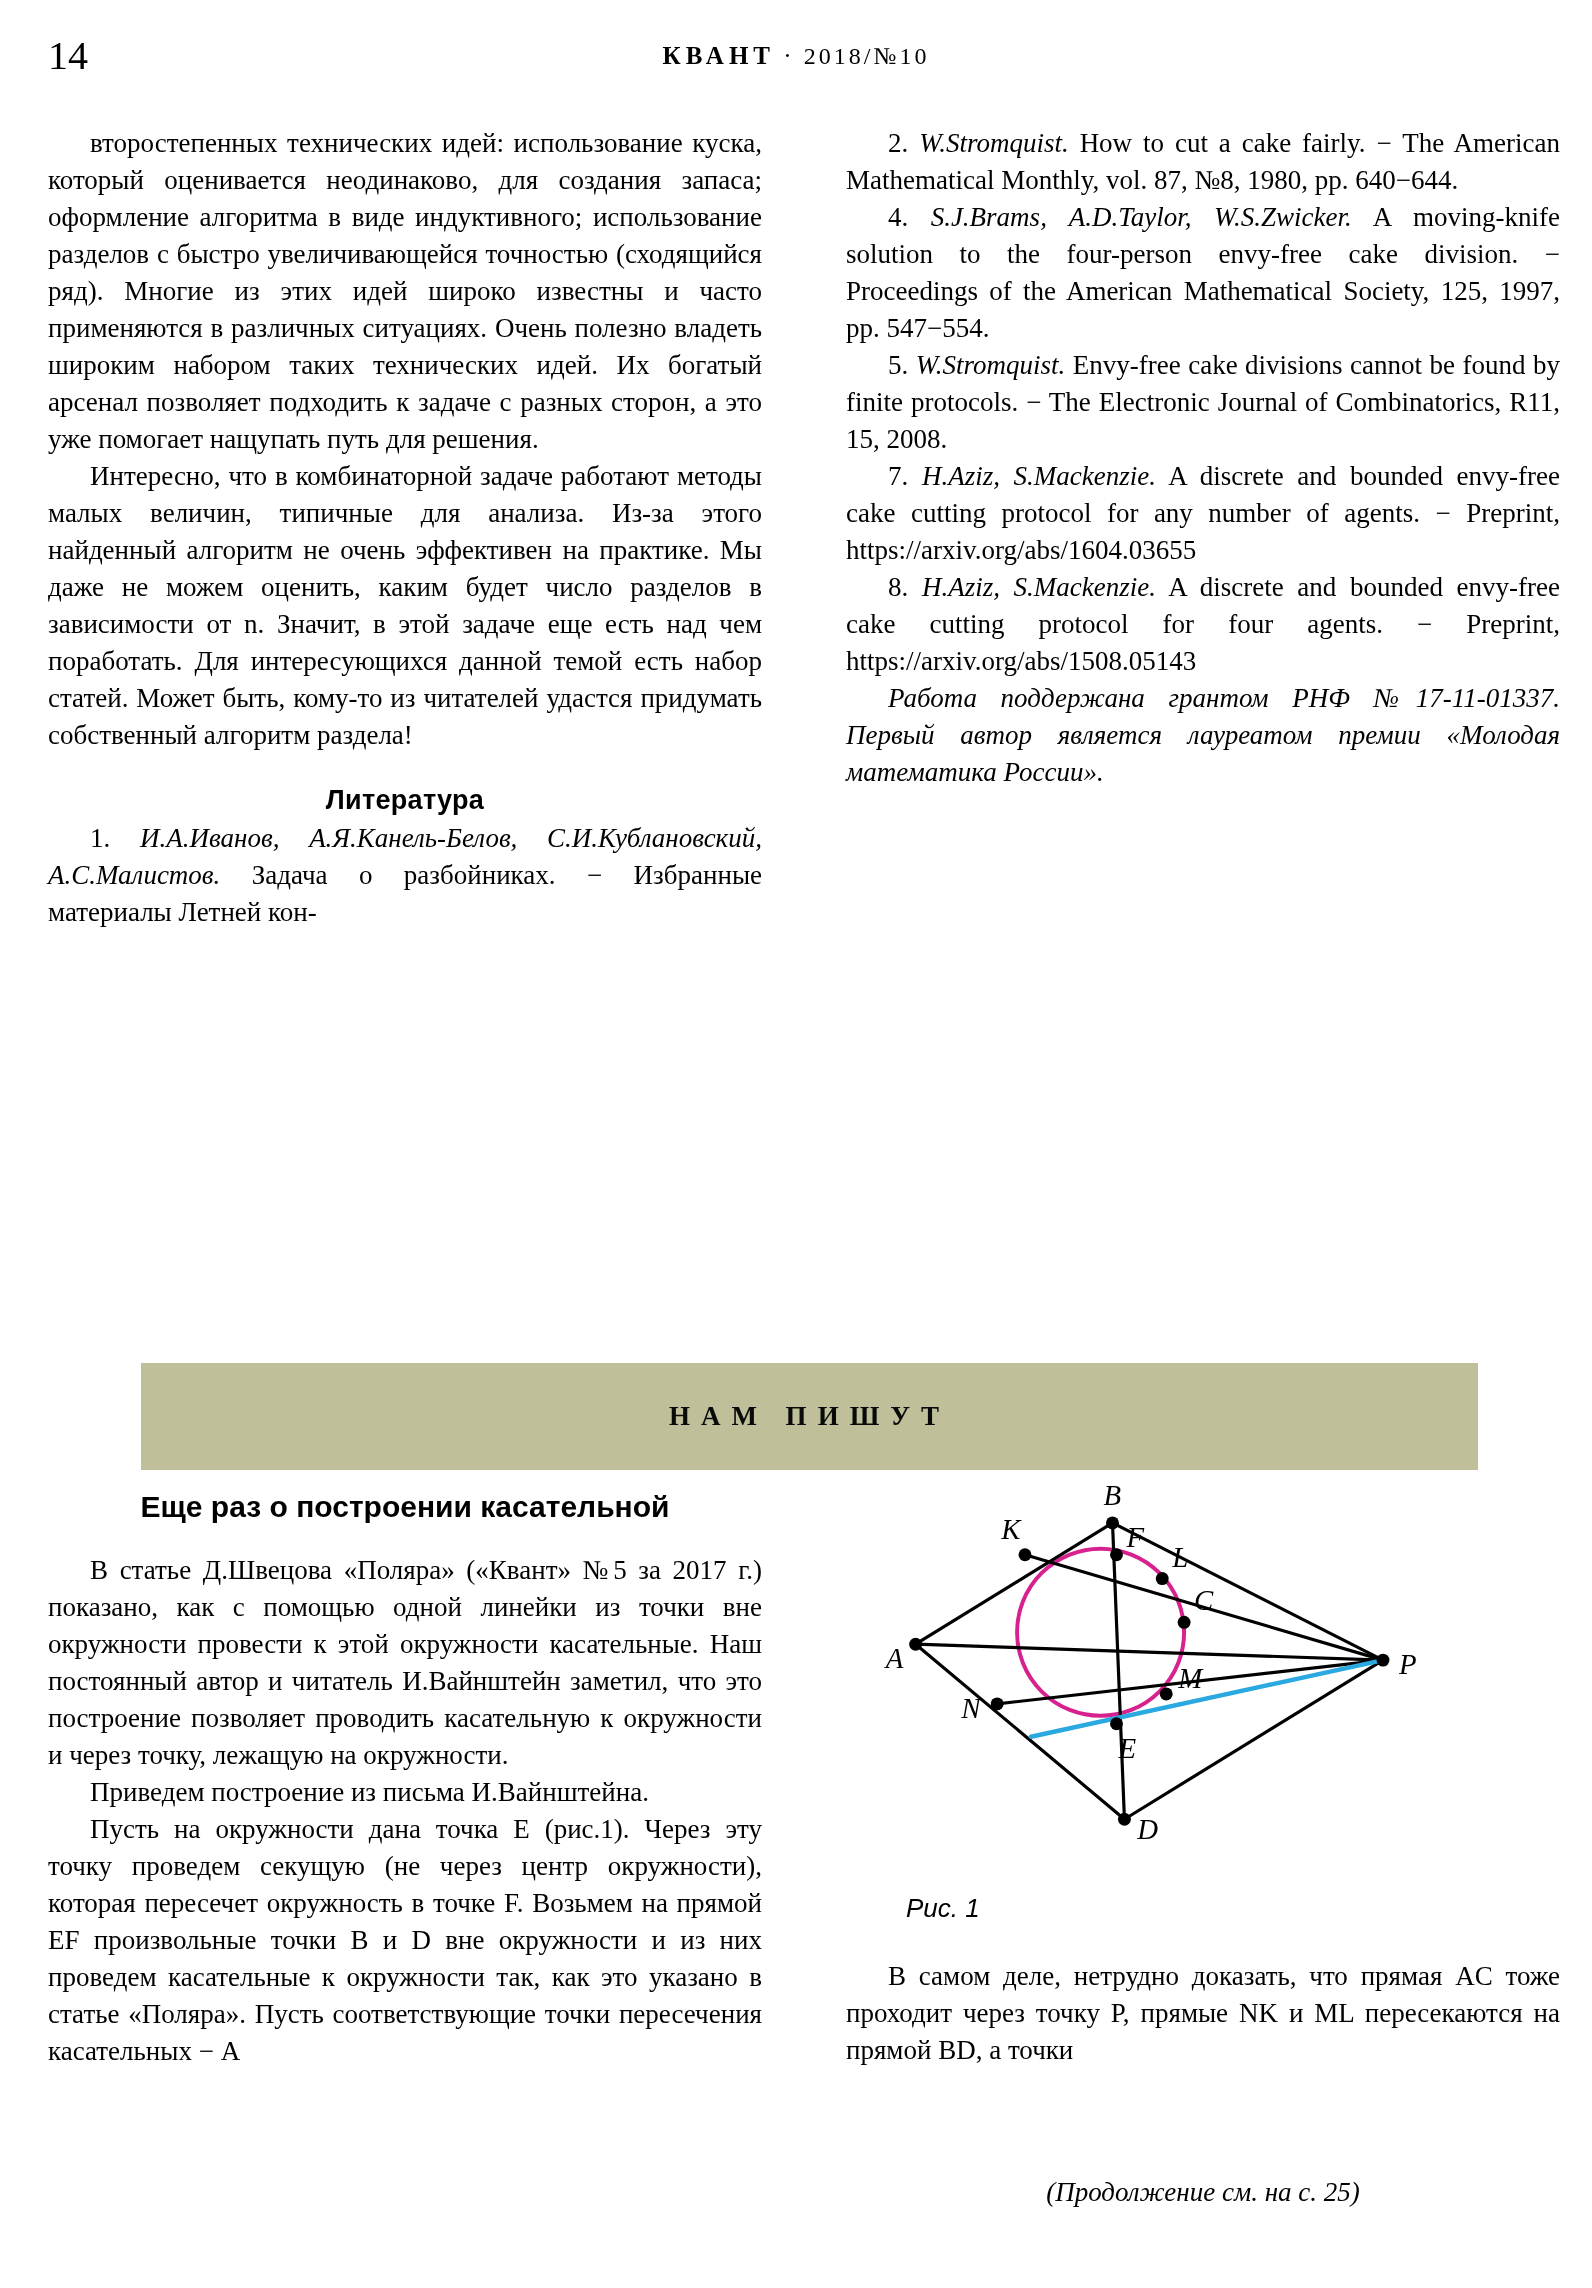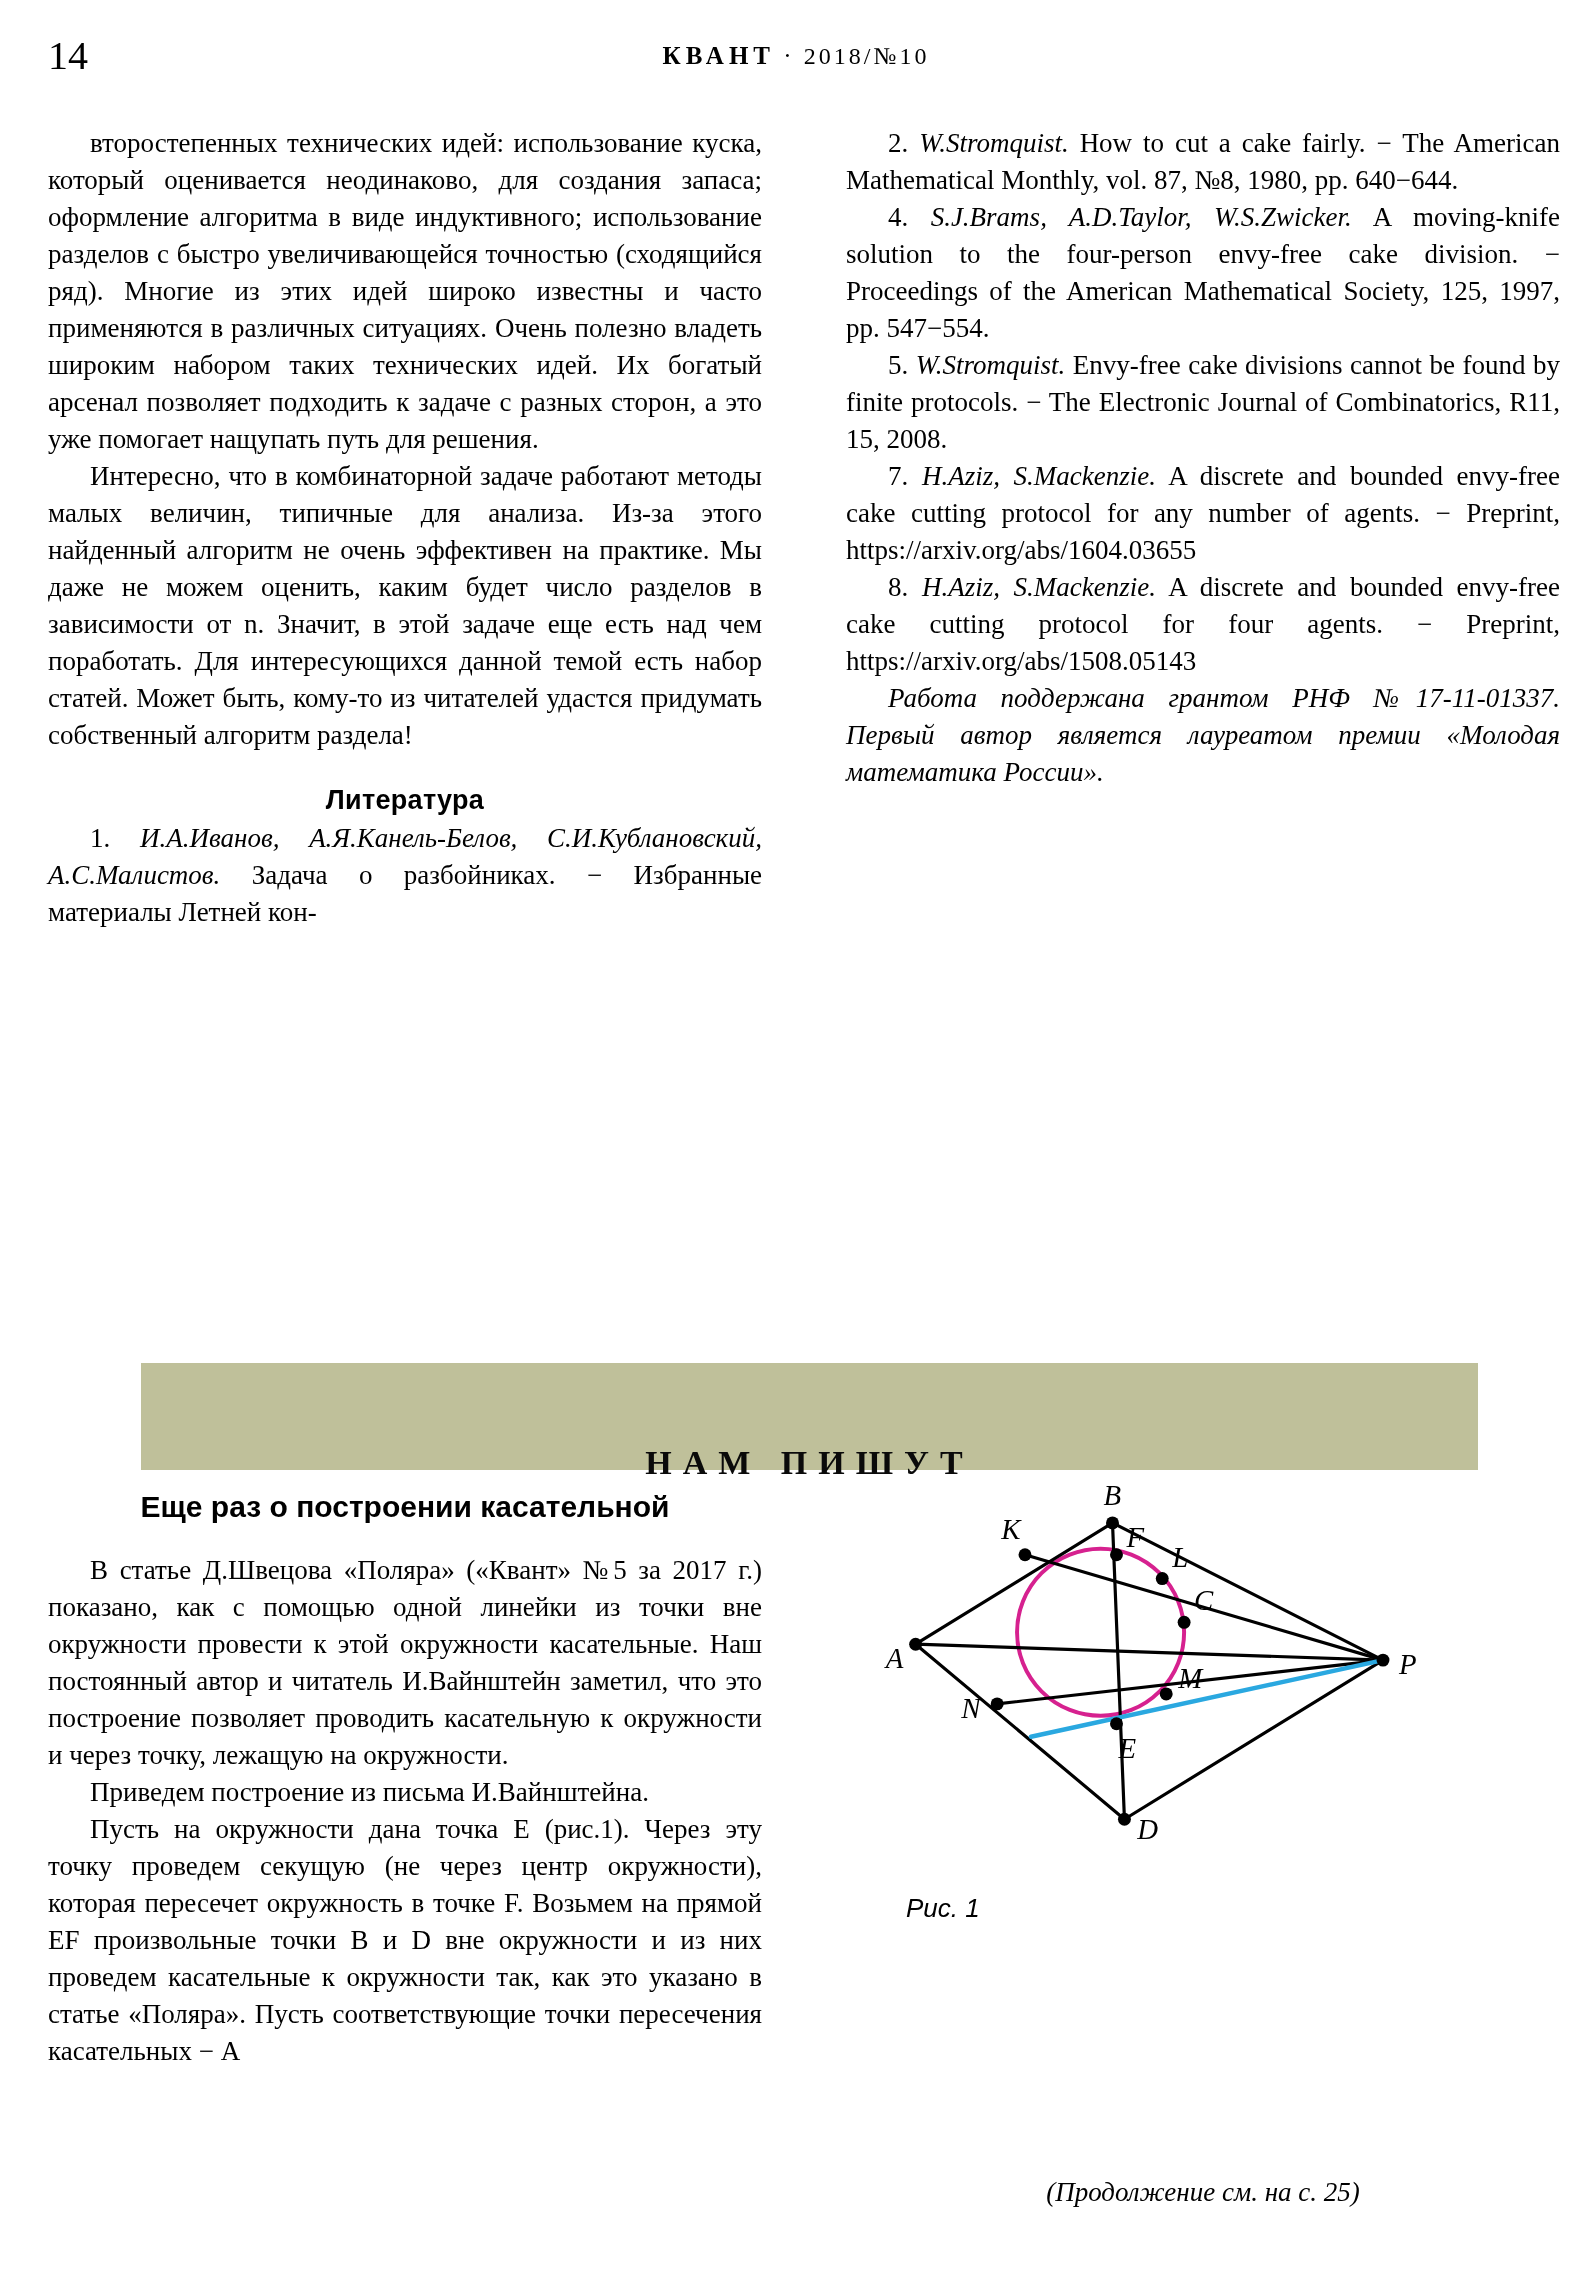--- a/index.html
+++ b/index.html
@@ -112,24 +112,23 @@
   }
   .banner-title {
     position: absolute;
     left: 0; top: 0;
     width: 1337px;
     height: 107px;
     line-height: 107px;
     text-align: center;
     font-family: "Liberation Serif", serif;
     font-weight: bold;
-    font-size: 34px;
+    font-size: 27px;
     letter-spacing: 11px;
     color: #0a0a0a;
-    margin-top: 46px;
   }
 
   
   .art-title {
     position: absolute;
     left: 48px;
     top: 1487px;
     width: 714px;
     font-family: "Liberation Sans", "DejaVu Sans", sans-serif;
     font-weight: bold;
@@ -313,18 +312,19 @@
         <text x="116" y="236">N</text>
         <text x="274" y="276">E</text>
         <text x="556" y="192">P</text>
         <text x="293" y="358">D</text>
       </g>
     </svg>
     <div class="fig-caption">Рис. 1</div>
   </div>
 
   <div class="col-right-2">
+    <p>В самом деле, нетрудно доказать, что прямая AC тоже проходит через точку P, прямые NK и ML пересекаются на прямой BD, а точки</p>
   </div>
 
   <div class="cont-note">(Продолжение см. на с. 25)</div>
 
 </div>
 
 
 </body></html>

